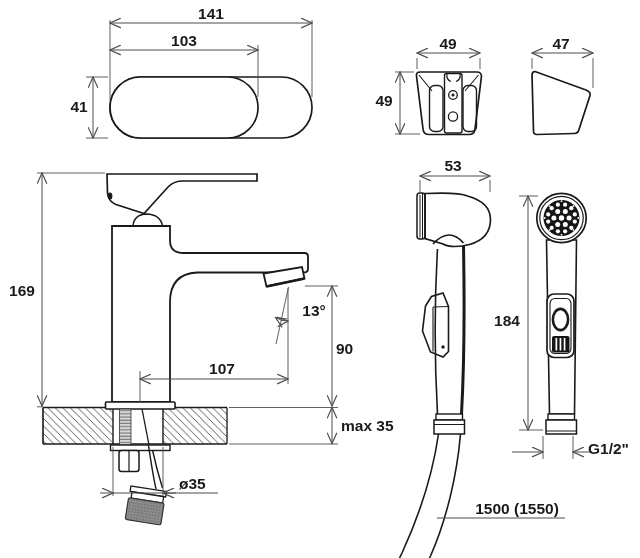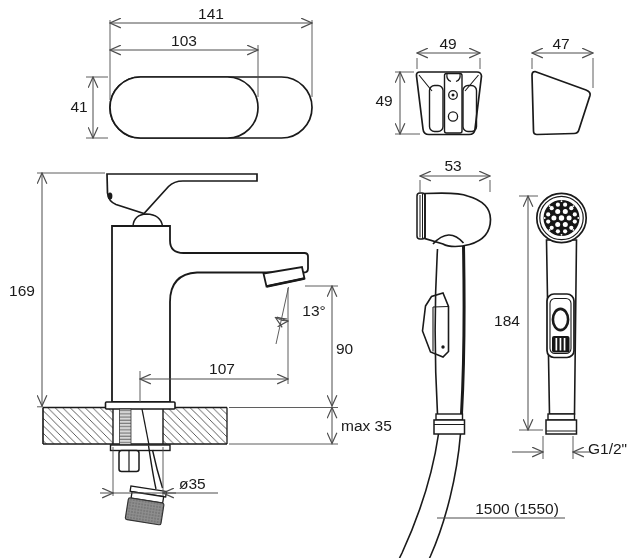--- a/index.html
+++ b/index.html
@@ -1,16 +1,16 @@
 <!DOCTYPE html>
 <html><head>
 <meta charset="utf-8">
 <style>
   html,body{margin:0;padding:0;background:#ffffff;}
-  .canvas{position:relative;width:640px;height:558px;background:#ffffff;overflow:hidden;}
+  .canvas{position:relative;width:640px;height:558px;background:#ffffff;overflow:hidden;font-weight:bold;}
   svg{display:block;}
   .dim-text{font-family:"Liberation Sans","DejaVu Sans",sans-serif;font-size:15.5px;fill:#1a1a1a;}
   .outline{stroke:#1a1a1a;fill:none;}
   .dim{stroke:#4d4d4d;stroke-width:1;fill:none;}
   .ext{stroke:#4d4d4d;stroke-width:0.9;fill:none;}
 </style>
 </head>
 <body>
 
 <div class="canvas">

